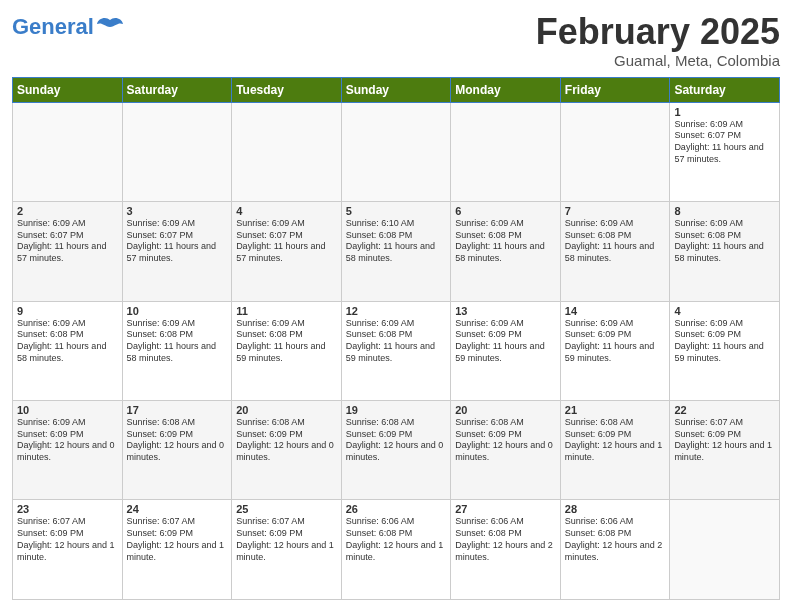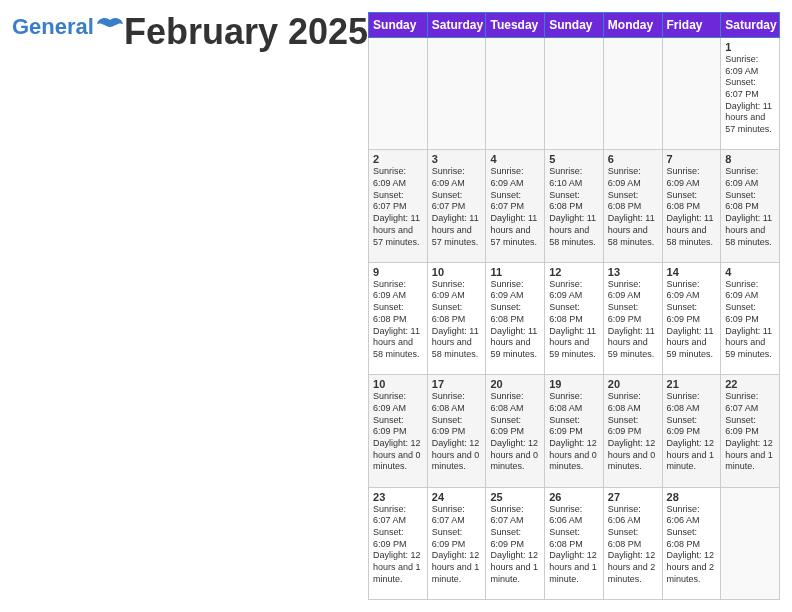--- a/index.html
+++ b/index.html
@@ -8,21 +8,21 @@
       background: #fff;
       width: 792px;
       height: 612px;
       overflow: hidden;
     }
     .page {
       width: 792px;
       height: 612px;
       padding: 12px;
       display: flex;
-      flex-direction: row;
+      flex-direction: column;
     }
     .header {
       display: flex;
       align-items: flex-start;
       justify-content: space-between;
       margin-bottom: 8px;
     }
     .logo {
       display: flex;
       align-items: center;
@@ -56,21 +56,21 @@
       color: #555;
     }
     .calendar {
       flex: 1;
       border: 1px solid #ccc;
       border-collapse: collapse;
       width: 100%;
       table-layout: fixed;
     }
     .calendar thead tr th {
-      background-color: #6d28d9;
+      background-color: #4d7c0f;
       color: #fff;
       font-size: 12px;
       font-weight: bold;
       padding: 5px 4px;
       text-align: left;
       border: 1px solid #3a7dc9;
     }
     .calendar tbody tr td {
       border: 1px solid #ccc;
       vertical-align: top;
@@ -105,20 +105,21 @@
             <span>General</span>
           </span>
           <svg class="logo-bird" viewBox="0 0 28 22" xmlns="http://www.w3.org/2000/svg">
             <path d="M14 4 C18 0, 26 2, 27 8 C22 6, 20 10, 14 11 C8 10, 6 6, 1 8 C2 2, 10 0, 14 4Z" fill="#3a7dc9"></path>
           </svg>
         </div>
       </div>
     </div>
     <div class="title-block">
       <div class="month-title">February 2025</div>
+      <div class="location">Guamal, Meta, Colombia</div>
     </div>
   </div>
 
   <table class="calendar">
     <thead>
       <tr id="calendar-header-row">
       <th>Sunday</th>
           <th>Saturday</th>
           <th>Tuesday</th>
           <th>Sunday</th>

